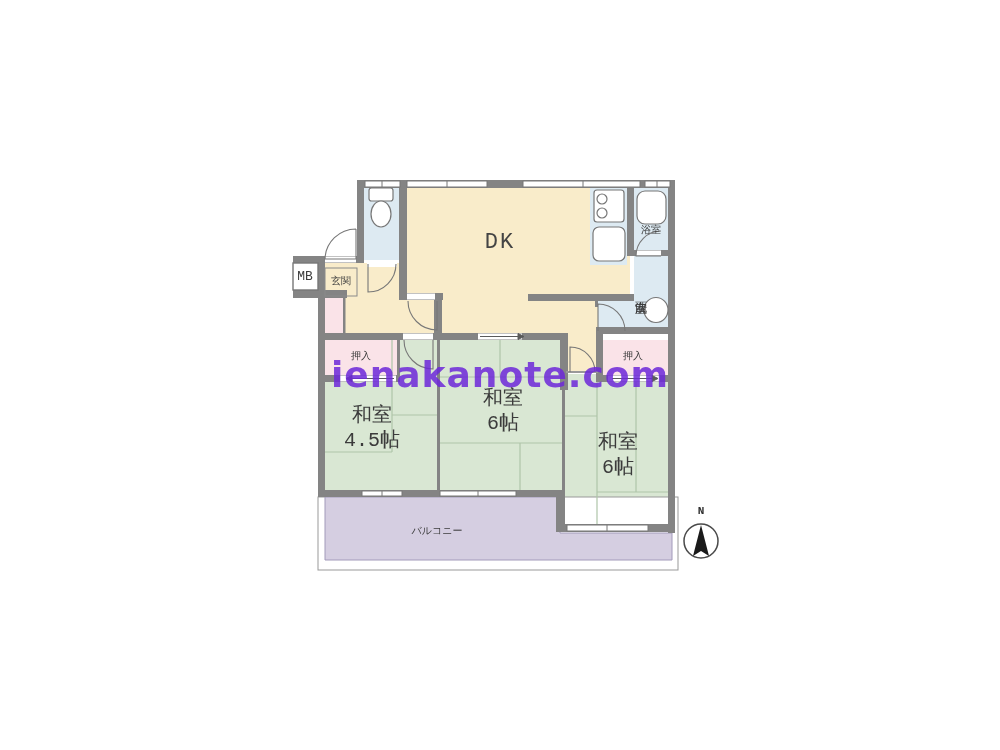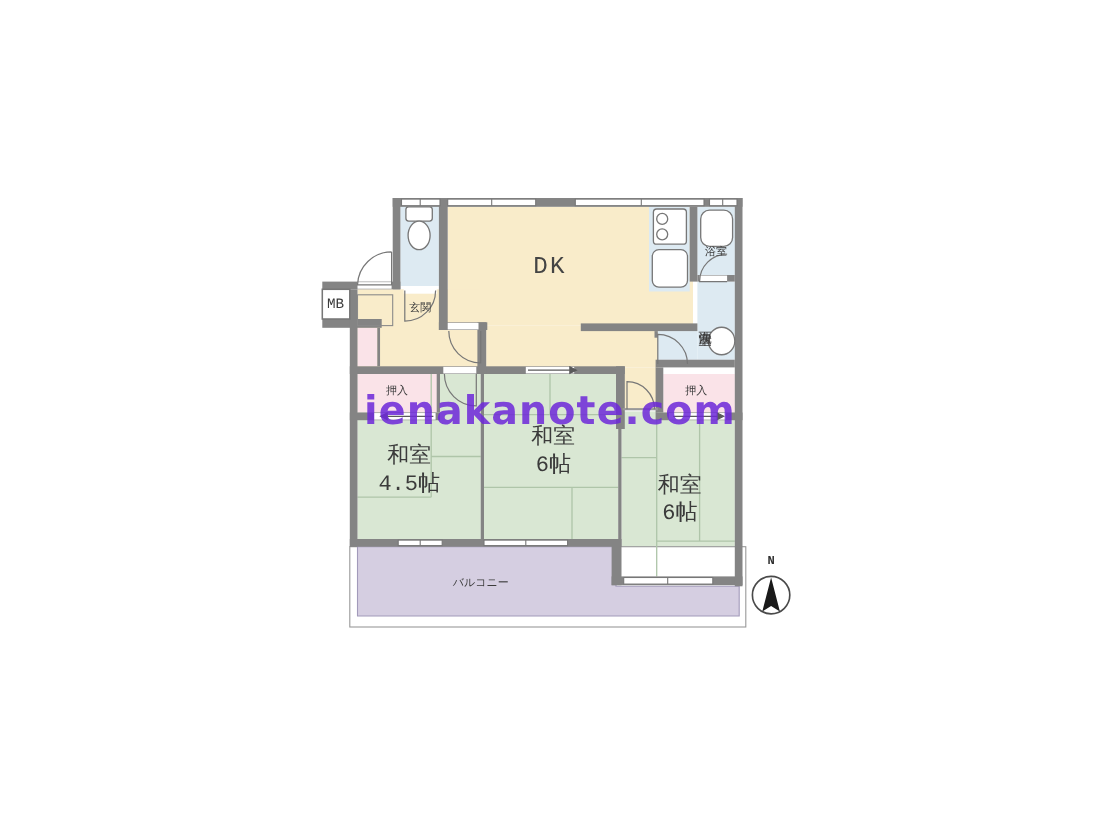--- a/index.html
+++ b/index.html
@@ -149,21 +149,21 @@
 
   <g>
     <circle cx="701" cy="541" r="17" fill="#ffffff" stroke="#4a4a4a" stroke-width="1.5"></circle>
     <polygon points="701,525 709,556 701,551 693,556" fill="#1a1a1a"></polygon>
   </g>
 </svg>
 
 <div id="watermark">ienakanote.com</div>
 
 <div class="lbl lbl-xs" style="left:305px;top:277px;">MB</div>
-<div class="lbl lbl-sm" style="left:341px;top:282px;margin-left:41px;">玄関</div>
+<div class="lbl lbl-sm" style="left:341px;top:282px;">玄関</div>
 <div class="lbl lbl-dk" style="left:500px;top:243px;">DK</div>
 <div class="lbl lbl-sm" style="left:651px;top:231px;">浴室</div>
 <div class="lbl lbl-vert" style="left:640px;top:292px;">洗面室</div>
 <div class="lbl lbl-sm" style="left:361px;top:357px;">押入</div>
 <div class="lbl lbl-sm" style="left:633px;top:357px;">押入</div>
 
 <div class="lbl lbl-room two-line" style="left:372px;top:428px;">
   <span>和室</span>
   <span>4.5帖</span>
 </div>

